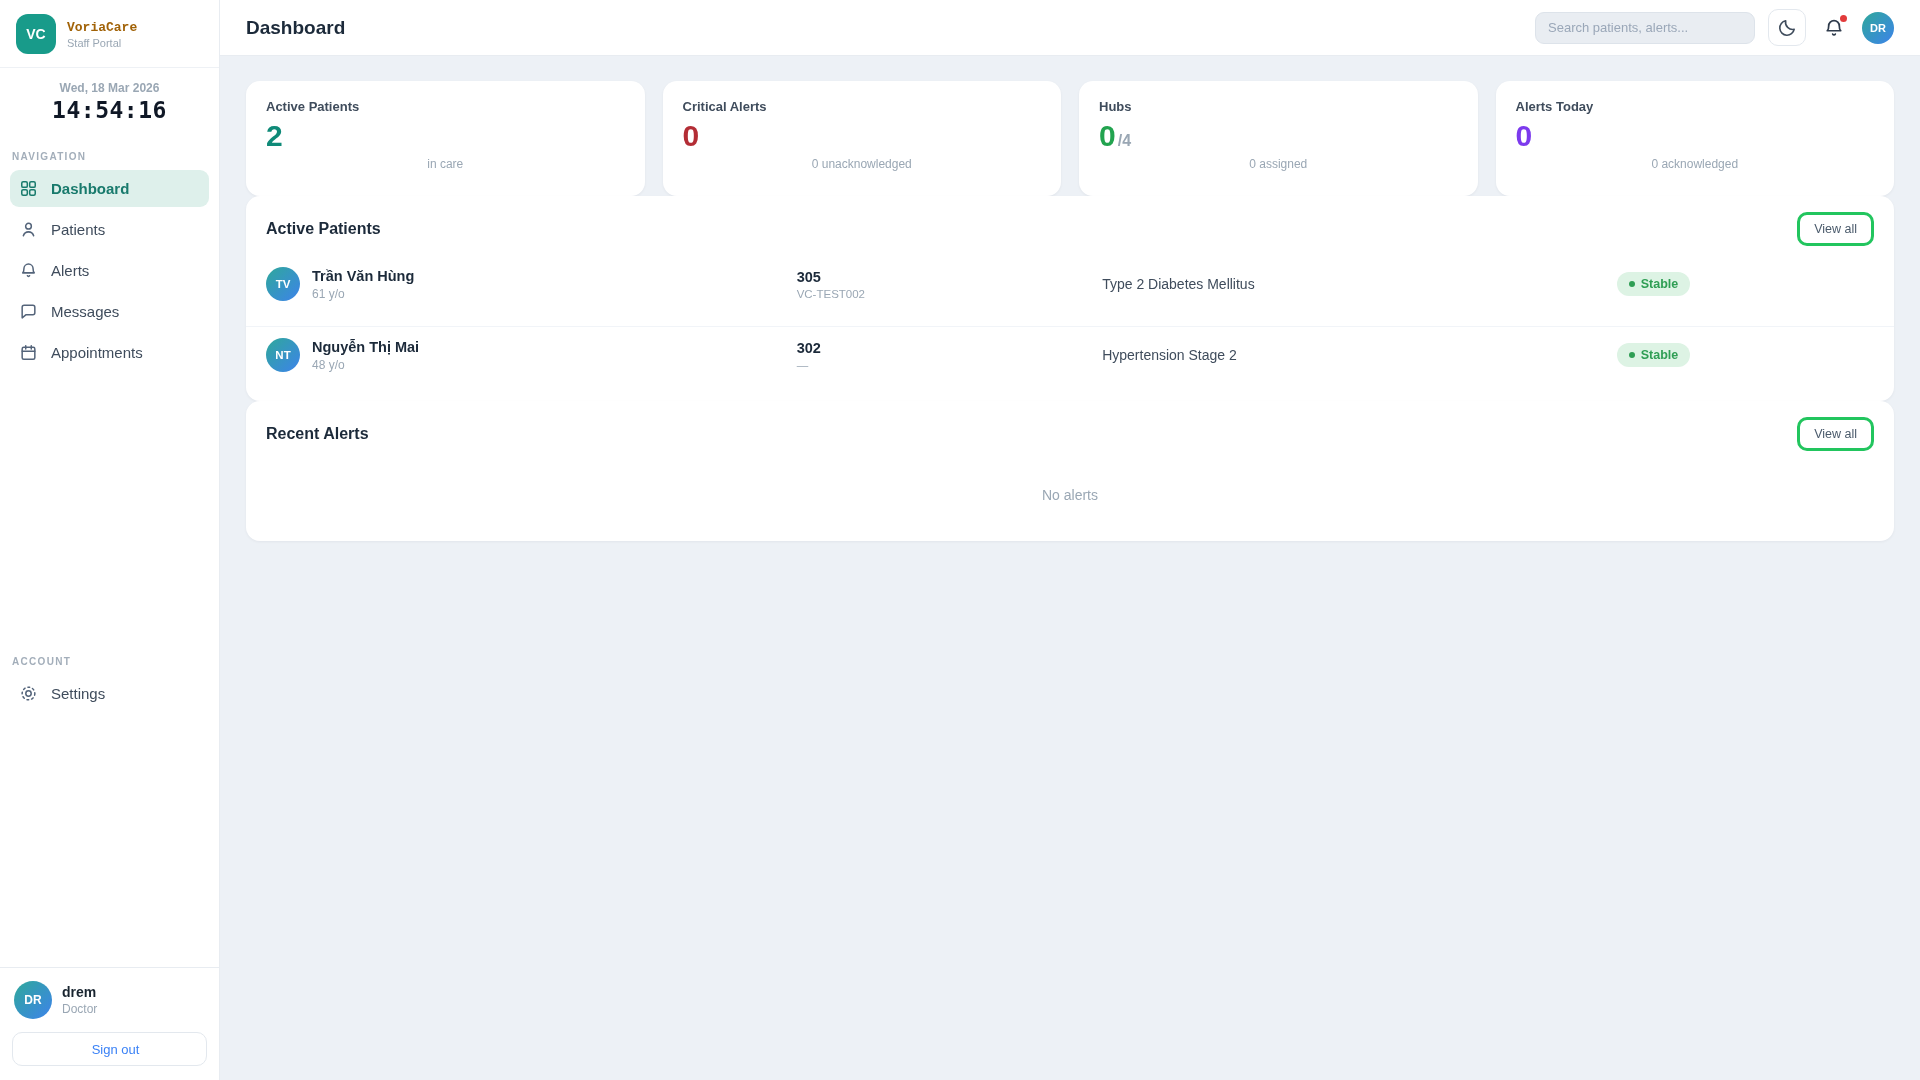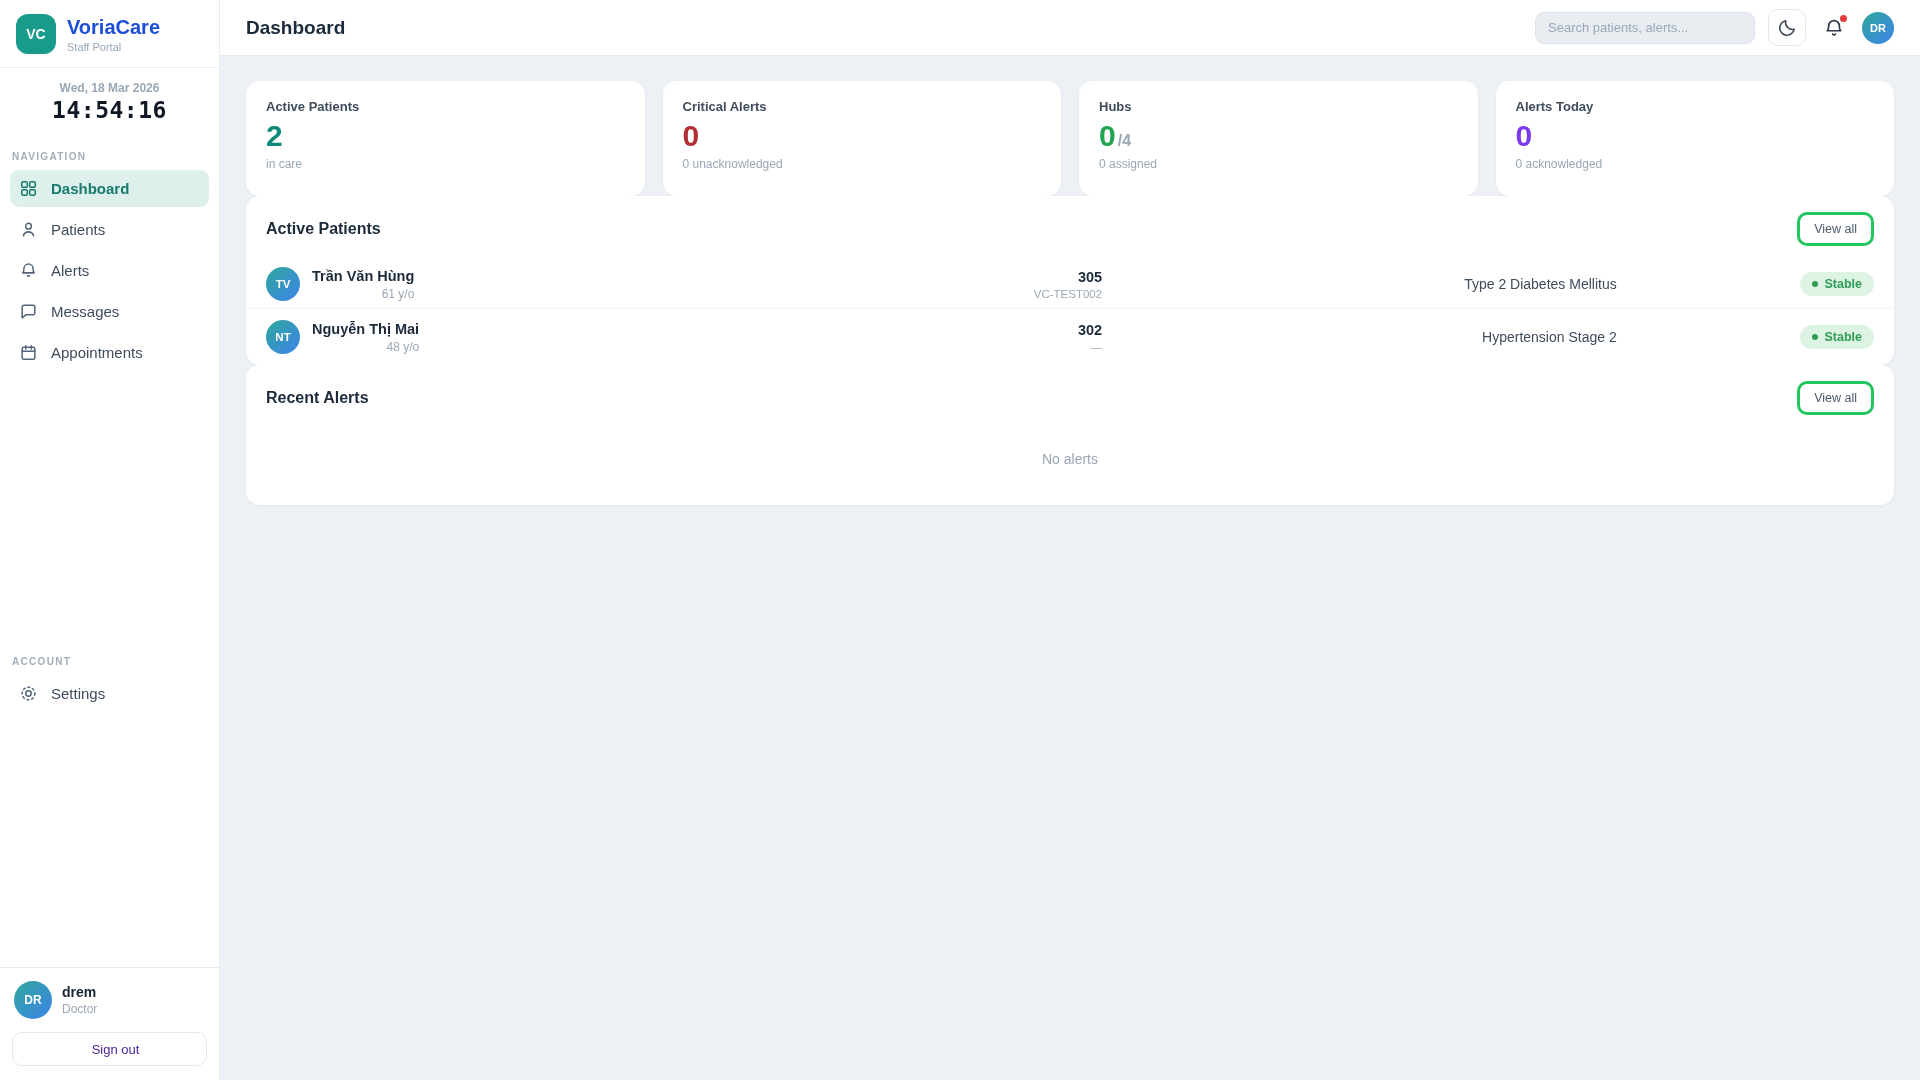--- a/index.html
+++ b/index.html
@@ -4,38 +4,38 @@
 <style>
   * { box-sizing: border-box; margin: 0; padding: 0; }
   html,body { width:1920px; height:1080px; overflow:hidden; }
   body { font-family:"Liberation Sans", sans-serif; background:#edf1f6; color:#1c2a3a; }
   .app { display:flex; width:100%; height:100%; }
 
   
   .sidebar { width:220px; background:#fff; border-right:1px solid #e8ecf1; display:flex; flex-direction:column; flex-shrink:0; }
   .brand { display:flex; align-items:center; gap:11px; padding:14px 16px 13px; border-bottom:1px solid #eef1f5; }
   .brand-logo { width:40px; height:40px; border-radius:12px; background:#189b8a; color:#fff; font-weight:700; font-size:14px; display:flex; align-items:center; justify-content:center; }
-  .brand-name { font-size:20px; font-weight:700; color:#1d4ed8; }
+  .brand-name { font-size:13px; font-weight:700; color:#a16207;font-family:Liberation Mono, monospace; }
   .brand-sub { font-size:11px; color:#9aa7b4; margin-top:2px; }
   .clock { text-align:center; padding:13px 0 10px; }
   .clock-date { font-size:12px; font-weight:600; color:#9aa7b4; }
   .clock-time { font-family:"DejaVu Sans Mono", monospace; font-size:23px; font-weight:700; color:#101826; margin-top:2px; letter-spacing:.5px; }
   .nav-label { font-size:10px; font-weight:700; letter-spacing:1.3px; color:#a3aeba; padding:18px 12px 8px; text-transform:uppercase; }
   .nav-item { display:flex; align-items:center; gap:13px; height:37px; margin:0 10px 4px; padding:0 9px; border-radius:9px; font-size:15px; color:#3f4c5c; font-weight:500; cursor:pointer; }
   .nav-item .icon { width:19px; height:19px; color:#54647a; flex-shrink:0; }
   .nav-item.active { background:#def0eb; color:#187a6c; font-weight:700; }
   .nav-item.active .icon { color:#187a6c; }
   .account-label { margin-top:263px; }
   .user-block { margin-top:auto; border-top:1px solid #e8ecf1; padding:13px 12px 14px; }
   .user-row { display:flex; align-items:center; gap:10px; padding-left:2px; }
   .avatar { border-radius:50%; background:linear-gradient(135deg,#2fa89b,#3d83ea); color:#fff; font-weight:700; display:flex; align-items:center; justify-content:center; }
   .avatar-side { width:38px; height:38px; font-size:12px; }
   .user-name { font-size:14px; font-weight:700; color:#18242f; }
   .user-role { font-size:12px; color:#9aa7b4; margin-top:2px; }
-  .signout { margin-top:13px; width:100%; height:34px; border:1px solid #e3e8ee; background:#fff; border-radius:10px; color:#4c1d95; font-size:13px; cursor:pointer;padding-left:12px; }
+  .signout { margin-top:13px; width:100%; height:34px; border:1px solid #e3e8ee; background:#fff; border-radius:10px; color:#3b82f6; font-size:13px; cursor:pointer;padding-left:12px; }
 
   
   .main { flex:1; display:flex; flex-direction:column; min-width:0; }
   .topbar { height:56px; background:#fff; border-bottom:1px solid #e8ecf1; display:flex; align-items:center; justify-content:space-between; padding:0 26px; flex-shrink:0; }
   .page-title { font-size:19px; font-weight:700; color:#1c2a3a; }
   .topbar-right { display:flex; align-items:center; gap:13px; }
   .search-input { width:220px; height:32px; background:#e9edf2; border:1px solid #dde3ea; border-radius:9px; padding:0 12px; font-size:13px; color:#334155; font-family:"Liberation Sans", sans-serif; }
   .search-input::placeholder { color:#9aa7b8; }
   .icon-btn { width:38px; height:37px; border:1px solid #e3e8ee; background:#fff; border-radius:10px; display:flex; align-items:center; justify-content:center; color:#3f4c5c; cursor:pointer; }
   .icon-btn .icon { width:20px; height:20px; }
@@ -46,30 +46,30 @@
 
   .content { padding:25px 26px; display:flex; flex-direction:column; overflow:hidden; }
 
   
   .stats { display:grid; grid-template-columns:repeat(4,1fr); gap:18px; }
   .stat-card { background:#fff; border-radius:14px; padding:18px 20px; height:115px; box-shadow:0 1px 3px rgba(16,24,40,.05); }
   .stat-label { font-size:13px; color:#3f4c5c; font-weight:600; }
   .stat-value-row { margin-top:5px; display:flex; align-items:baseline; }
   .stat-value { font-size:30px; font-weight:800; line-height:1.1; }
   .stat-suffix { font-size:16px; font-weight:700; color:#9aa7b4; margin-left:2px; }
-  .stat-sub { font-size:12px; color:#9aa7b4; margin-top:5px; }
+  .stat-sub { font-size:12px; color:#9aa7b4; margin-top:5px;text-align:center; }
 
   
   .panel { background:#fff; border-radius:14px; box-shadow:0 1px 3px rgba(16,24,40,.05); }
   .panel-head { display:flex; align-items:center; justify-content:space-between; padding:16px 20px 10px; }
   .panel-title { font-size:16px; font-weight:700; color:#1c2a3a; }
   .view-all { border:3px solid #22c55e; background:#fff; border-radius:10px; padding:7px 14px; font-size:12.5px; color:#4a5a6b; cursor:pointer; }
   .trow { display:grid; grid-template-columns:33% 19% 32% 16%; padding:0 20px; align-items:center; }
   .thead { color:#93a1b1; font-size:13px; padding-bottom:9px; border-bottom:1px solid #eef1f5; }
-  .tbody-row { padding-top:11px; padding-bottom:7px; border-bottom:1px solid #f1f4f8;text-align:right; }
+  .tbody-row { padding-top:11px; padding-bottom:25px; border-bottom:1px solid #f1f4f8; }
   .tbody-row:last-of-type { border-bottom:none; }
   .table-wrap { padding-bottom:4px; }
   .cell-patient { display:flex; align-items:center; gap:12px; }
   .row-avatar { width:34px; height:34px; font-size:11.5px; flex-shrink:0; }
   .p-name { font-size:14.5px; font-weight:700; color:#1c2a3a; }
   .p-age { font-size:12px; color:#9aa7b4; margin-top:3px; }
   .room { font-size:14.5px; font-weight:700; color:#1c2a3a; }
   .hub { font-size:11.5px; color:#9aa7b4; margin-top:3px; }
   .diag { font-size:14px; color:#3f4c5c; }
   .pill { display:inline-flex; align-items:center; gap:6px; background:#ddf3e4; color:#2f9e54; border-radius:999px; padding:5px 12px; font-size:12.5px; font-weight:600; }

